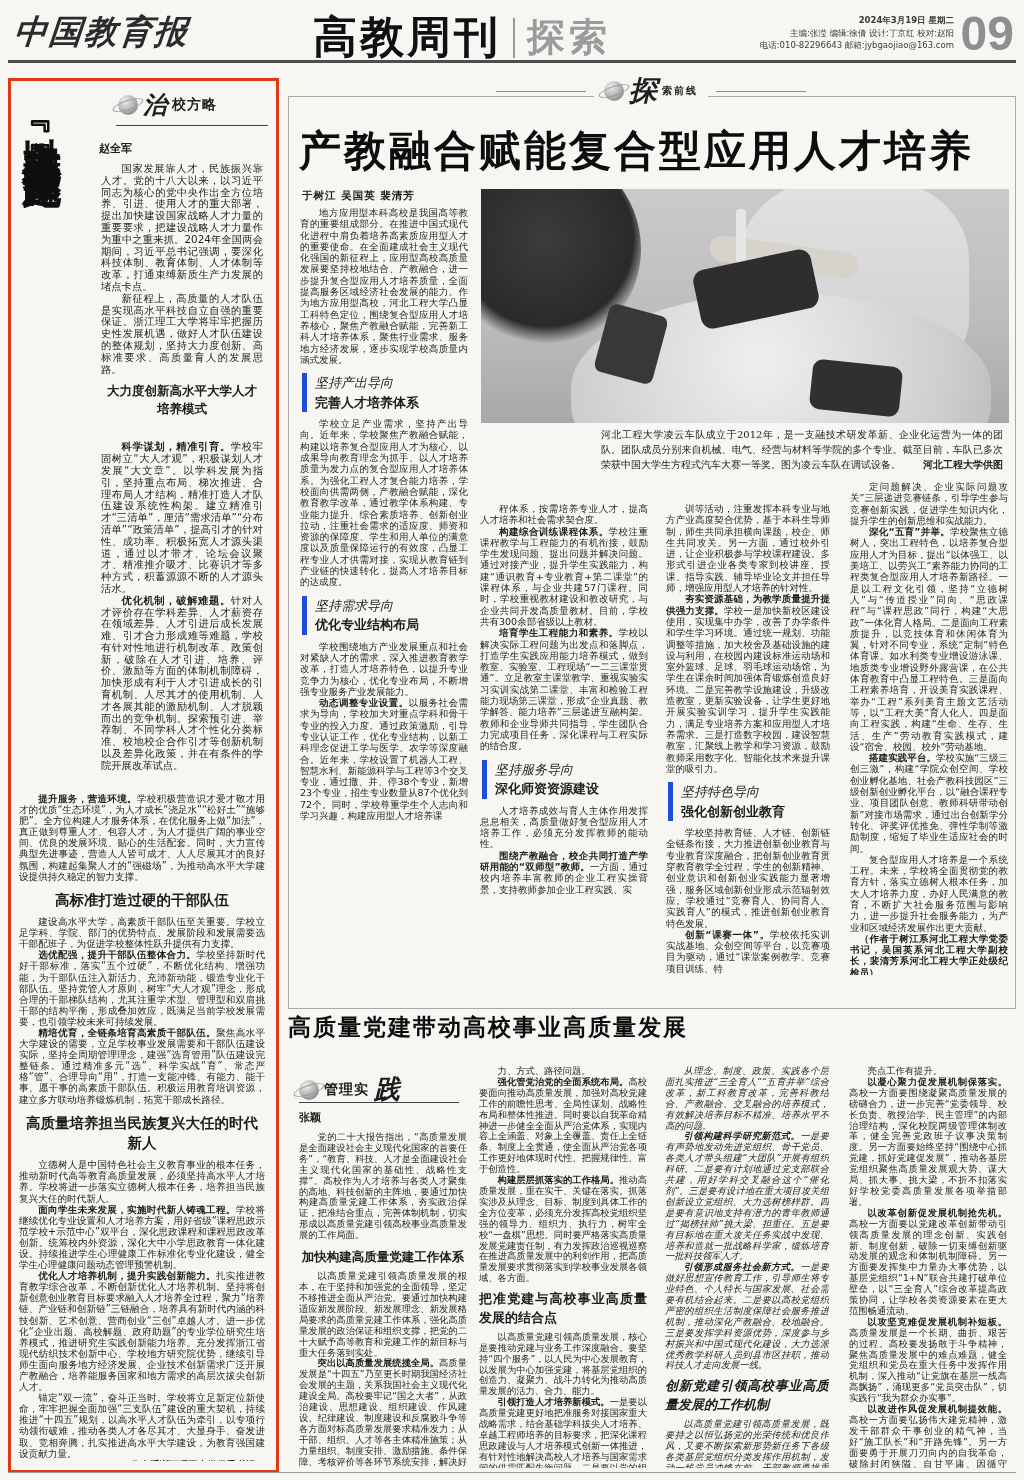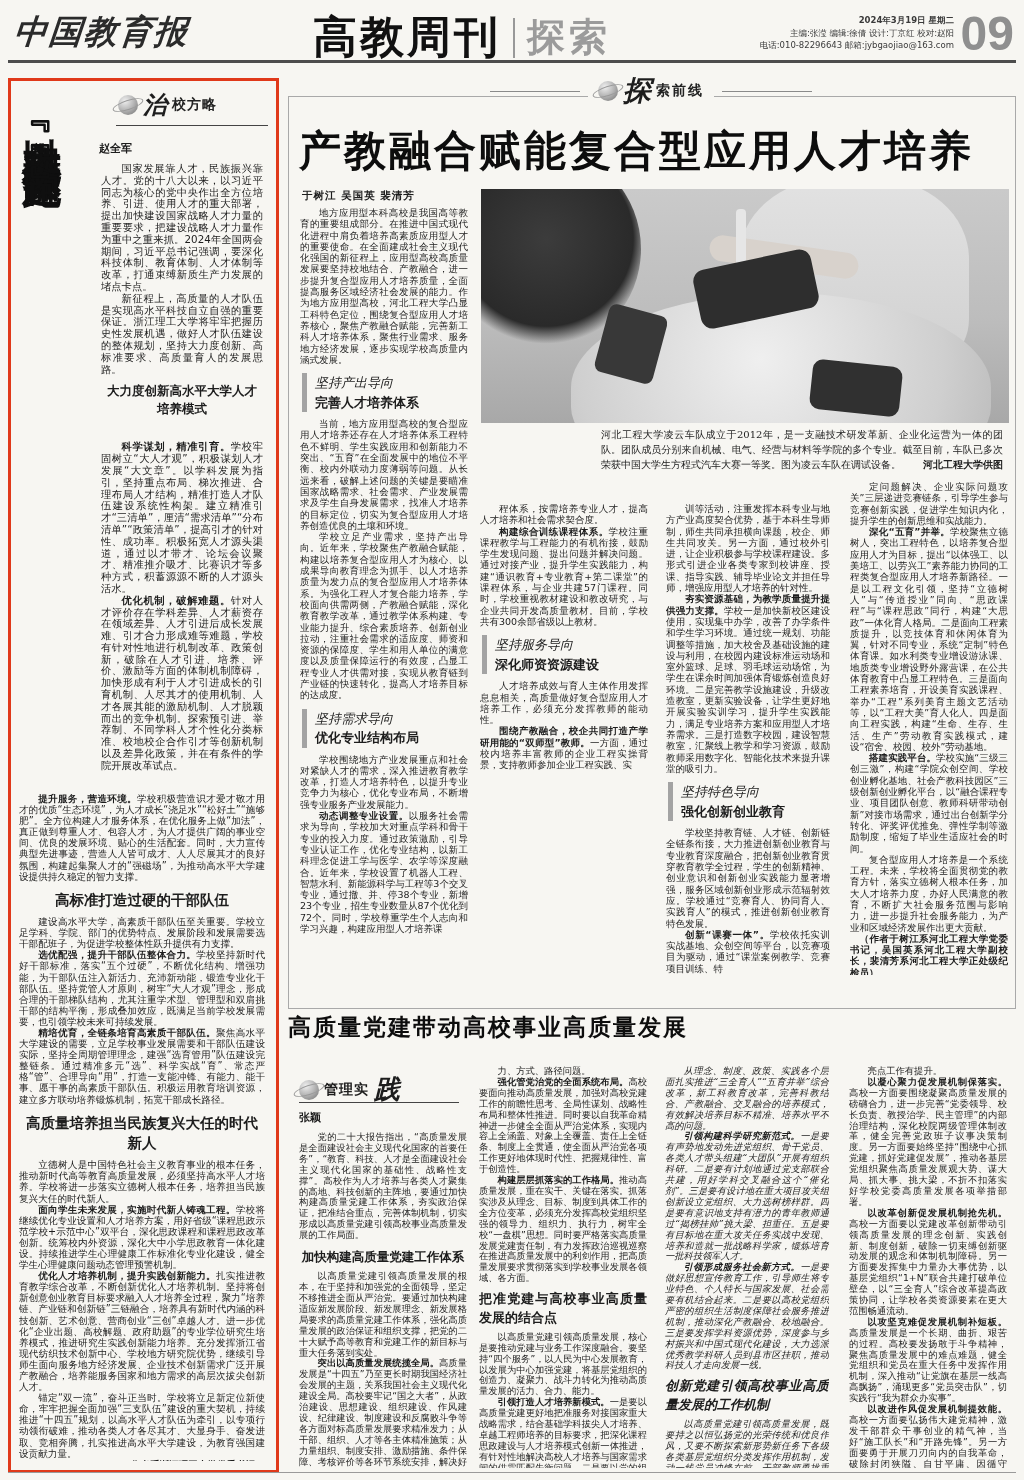--- a/index.html
+++ b/index.html
@@ -35,21 +35,21 @@
   .l-author{left:88px;top:60px;font-size:11px;font-weight:bold;}
   .l-vtitle{left:8px;top:26px;height:705px;writing-mode:vertical-rl;text-orientation:upright;
             font-size:39px;font-weight:900;line-height:1.17;letter-spacing:2px;color:#0f0f0f;}
   .l-narrow{left:90px;top:82px;width:162px;height:628px;font-size:10.3px;line-height:11.8px;overflow:hidden;}
   .l-wide{left:8px;top:712px;width:246px;height:668px;font-size:9.6px;line-height:11.1px;overflow:hidden;}
   
   .mainbox{left:288px;top:96px;width:726px;height:911px;border:1px solid #a9a9a9;background:#f7f6f2;}
   .m-marker{left:288px;top:72px;width:726px;display:flex;align-items:center;justify-content:center;gap:8px;z-index:3;}
   .m-marker .inner{display:flex;align-items:center;gap:5px;background:#f7f6f2;padding:0 10px;}
   .m-marker .scriptchar{font-size:28px;}
-  .m-marker .mk-rest{font-size:14px;letter-spacing:2px;}
+  .m-marker .mk-rest{font-size:10px;letter-spacing:2px;}
   .m-marker .mkline{max-width:90px;}
   .m-headline{left:10px;top:26px;width:706px;font-size:42px;font-weight:900;letter-spacing:3px;color:#0d0d0d;white-space:nowrap;}
   .m-byline{left:13px;top:92px;font-size:10.5px;font-weight:bold;letter-spacing:1px;}
   .m-col{font-size:9.5px;line-height:11.3px;overflow:hidden;}
   .col1{left:11px;top:110px;width:168px;height:790px;}
   .col2{left:191px;top:406px;width:168px;height:494px;}
   .col3{left:377px;top:406px;width:164px;height:494px;}
   .col4{left:561px;top:384px;width:158px;height:494px;}
   
   .photo{left:192px;top:92px;width:528px;height:234px;overflow:hidden;
@@ -78,21 +78,21 @@
   .b-col{font-size:9.3px;line-height:10.9px;overflow:hidden;}
   .bcol1{left:299px;top:1132px;width:168px;height:336px;}
   .bcol2{left:479px;top:1066px;width:168px;height:402px;}
   .bcol3{left:665px;top:1066px;width:164px;height:402px;font-style:italic;}
   .bcol4{left:849px;top:1066px;width:158px;height:402px;}
   .foot-rule{left:8px;top:1472px;width:1008px;height:1px;background:#9a9a9a;}
   
   .blk{margin:0;}
   .blk-p{text-align:justify;text-indent:2em;}
   .blk-p b{font-weight:bold;}
-  .blk-secthead{white-space:pre-line;border-left:5px solid #a3a3a3;padding-left:8px;margin:8px 0 6px 2px;
+  .blk-secthead{white-space:pre-line;border-left:5px solid #1d4ed8;padding-left:8px;margin:8px 0 6px 2px;
                 font-weight:bold;font-size:13px;line-height:1.5;text-indent:0;}
   .blk-secthead::first-line{font-weight:normal;font-style:italic;
                 font-family:"DejaVu Serif","Liberation Serif",serif;}
   .blk-lsubhead{font-weight:bold;font-size:12.5px;line-height:1.4;text-align:center;margin:7px 0 24px;}
   .blk-lsubheadw{font-weight:bold;font-size:14.5px;line-height:1.4;text-align:center;margin:8px 4px 6px;}
   .blk-subhead{font-weight:bold;font-size:13px;line-height:1.45;margin:6px 0 4px;text-align:justify;}
   .blk-subheadc{font-weight:bold;font-size:12.5px;line-height:1.45;margin:7px 0 5px;text-align:center;}
   .blk-note{font-weight:bold;text-align:justify;text-indent:1em;}
   .blk-noter{font-weight:bold;text-align:right;}
 </style>
@@ -170,30 +170,30 @@
   </div>
   <div class="abs m-caption">
     <span>河北工程大学凌云车队成立于2012年，是一支融技术研发革新、企业化运营为一体的团队。团队成员分别来自机械、电气、经营与材料等学院的多个专业。截至目前，车队已多次荣获中国大学生方程式汽车大赛一等奖。图为凌云车队在调试设备。</span>
     <span class="m-credit">河北工程大学供图</span>
   </div>
 
   <div class="abs m-col col1">
       <div class="blk blk-p">地方应用型本科高校是我国高等教育的重要组成部分。在推进中国式现代化进程中肩负着培养高素质应用型人才的重要使命。在全面建成社会主义现代化强国的新征程上，应用型高校高质量发展要坚持校地结合、产教融合，进一步提升复合型应用人才培养质量，全面提高服务区域经济社会发展的能力。作为地方应用型高校，河北工程大学凸显工科特色定位，围绕复合型应用人才培养核心，聚焦产教融合赋能，完善新工科人才培养体系，聚焦行业需求、服务地方经济发展，逐步实现学校高质量内涵式发展。</div>
       <div class="blk blk-secthead">坚持产出导向
 完善人才培养体系</div>
-      <div class="blk blk-p">当前，地方应用型高校的复合型应用人才培养还存在人才培养体系工程特色不鲜明、学生实践应用和创新能力不突出、“五育”在全面发展中的地位不平衡、校内外联动力度薄弱等问题。从长远来看，破解上述问题的关键是要瞄准国家战略需求、社会需求、产业发展需求及学生自身发展需求，找准人才培养的目标定位，切实为复合型应用人才培养创造优良的土壤和环境。</div>
       <div class="blk blk-p">学校立足产业需求，坚持产出导向。近年来，学校聚焦产教融合赋能，构建以培养复合型应用人才为核心、以成果导向教育理念为抓手、以人才培养质量为发力点的复合型应用人才培养体系。为强化工程人才复合能力培养，学校面向供需两侧，产教融合赋能，深化教育教学改革，通过教学体系构建、专业能力提升、综合素质培养、创新创业拉动，注重社会需求的适应度、师资和资源的保障度、学生和用人单位的满意度以及质量保障运行的有效度，凸显工程专业人才供需对接，实现从教育链到产业链的快速转化，提高人才培养目标的达成度。</div>
       <div class="blk blk-secthead">坚持需求导向
 优化专业结构布局</div>
       <div class="blk blk-p">学校围绕地方产业发展重点和社会对紧缺人才的需求，深入推进教育教学改革，打造人才培养特色，以提升专业竞争力为核心，优化专业布局，不断增强专业服务产业发展能力。</div>
       <div class="blk blk-p"><b>动态调整专业设置。</b>以服务社会需求为导向，学校加大对重点学科和骨干专业的投入力度。通过政策激励，引导专业认证工作，优化专业结构，以新工科理念促进工学与医学、农学等深度融合。近年来，学校设置了机器人工程、智慧水利、新能源科学与工程等3个交叉专业，通过撤、并、停38个专业，新增23个专业，招生专业数量从87个优化到72个。同时，学校尊重学生个人志向和学习兴趣，构建应用型人才培养课</div>
     </div>
   <div class="abs m-col col2">
       <div class="blk blk-p">程体系，按需培养专业人才，提高人才培养和社会需求契合度。</div>
       <div class="blk blk-p"><b>构建综合训练课程体系。</b>学校注重课程教学与工程能力的有机衔接，鼓励学生发现问题、提出问题并解决问题。通过对接产业，提升学生实践能力，构建“通识教育+专业教育+第二课堂”的课程体系，与企业共建57门课程。同时，学校重视教材建设和教改研究，与企业共同开发高质量教材。目前，学校共有300余部省级以上教材。</div>
+      <div class="blk blk-p"><b>培育学生工程能力和素养。</b>学校以解决实际工程问题为出发点和落脚点，打造学生实践应用能力培养模式，做到教室、实验室、工程现场“一二三课堂贯通”。立足教室主课堂教学、重视实验实习实训实战第二课堂、丰富和检验工程能力现场第三课堂，形成“企业真题、教学解答、能力培养”三层递进互融构架。教师和企业导师共同指导，学生团队合力完成项目任务，深化课程与工程实际的结合度。</div>
       <div class="blk blk-secthead">坚持服务导向
 深化师资资源建设</div>
       <div class="blk blk-p">人才培养成效与育人主体作用发挥息息相关，高质量做好复合型应用人才培养工作，必须充分发挥教师的能动性。</div>
       <div class="blk blk-p"><b>围绕产教融合，校企共同打造产学研用能的“双师型”教师。</b>一方面，通过校内培养丰富教师的企业工程实操背景，支持教师参加企业工程实践、实</div>
     </div>
   <div class="abs m-col col3">
       <div class="blk blk-p">训等活动，注重发挥本科专业与地方产业高度契合优势，基于本科生导师制，师生共同承担横向课题，校企、师生共同攻关。另一方面，通过校外引进，让企业积极参与学校课程建设。多形式引进企业各类专家到校讲座、授课、指导实践、辅导毕业论文并担任导师，增强应用型人才培养的针对性。</div>
       <div class="blk blk-p"><b>夯实资源基础，为教学质量提升提供强力支撑。</b>学校一是加快新校区建设使用，实现集中办学，改善了办学条件和学生学习环境。通过统一规划、功能调整等措施，加大校舍及基础设施的建设与利用，在校园内建设标准运动场和室外篮球、足球、羽毛球运动场馆，为学生在课余时间加强体育锻炼创造良好环境。二是完善教学设施建设，升级改造教室，更新实验设备，让学生更好地开展实验实训学习，提升学生实践能力，满足专业培养方案和应用型人才培养需求。三是打造数字校园，建设智慧教室，汇聚线上教学和学习资源，鼓励教师采用数字化、智能化技术来提升课堂的吸引力。</div>
       <div class="blk blk-secthead">坚持特色导向
 强化创新创业教育</div>

